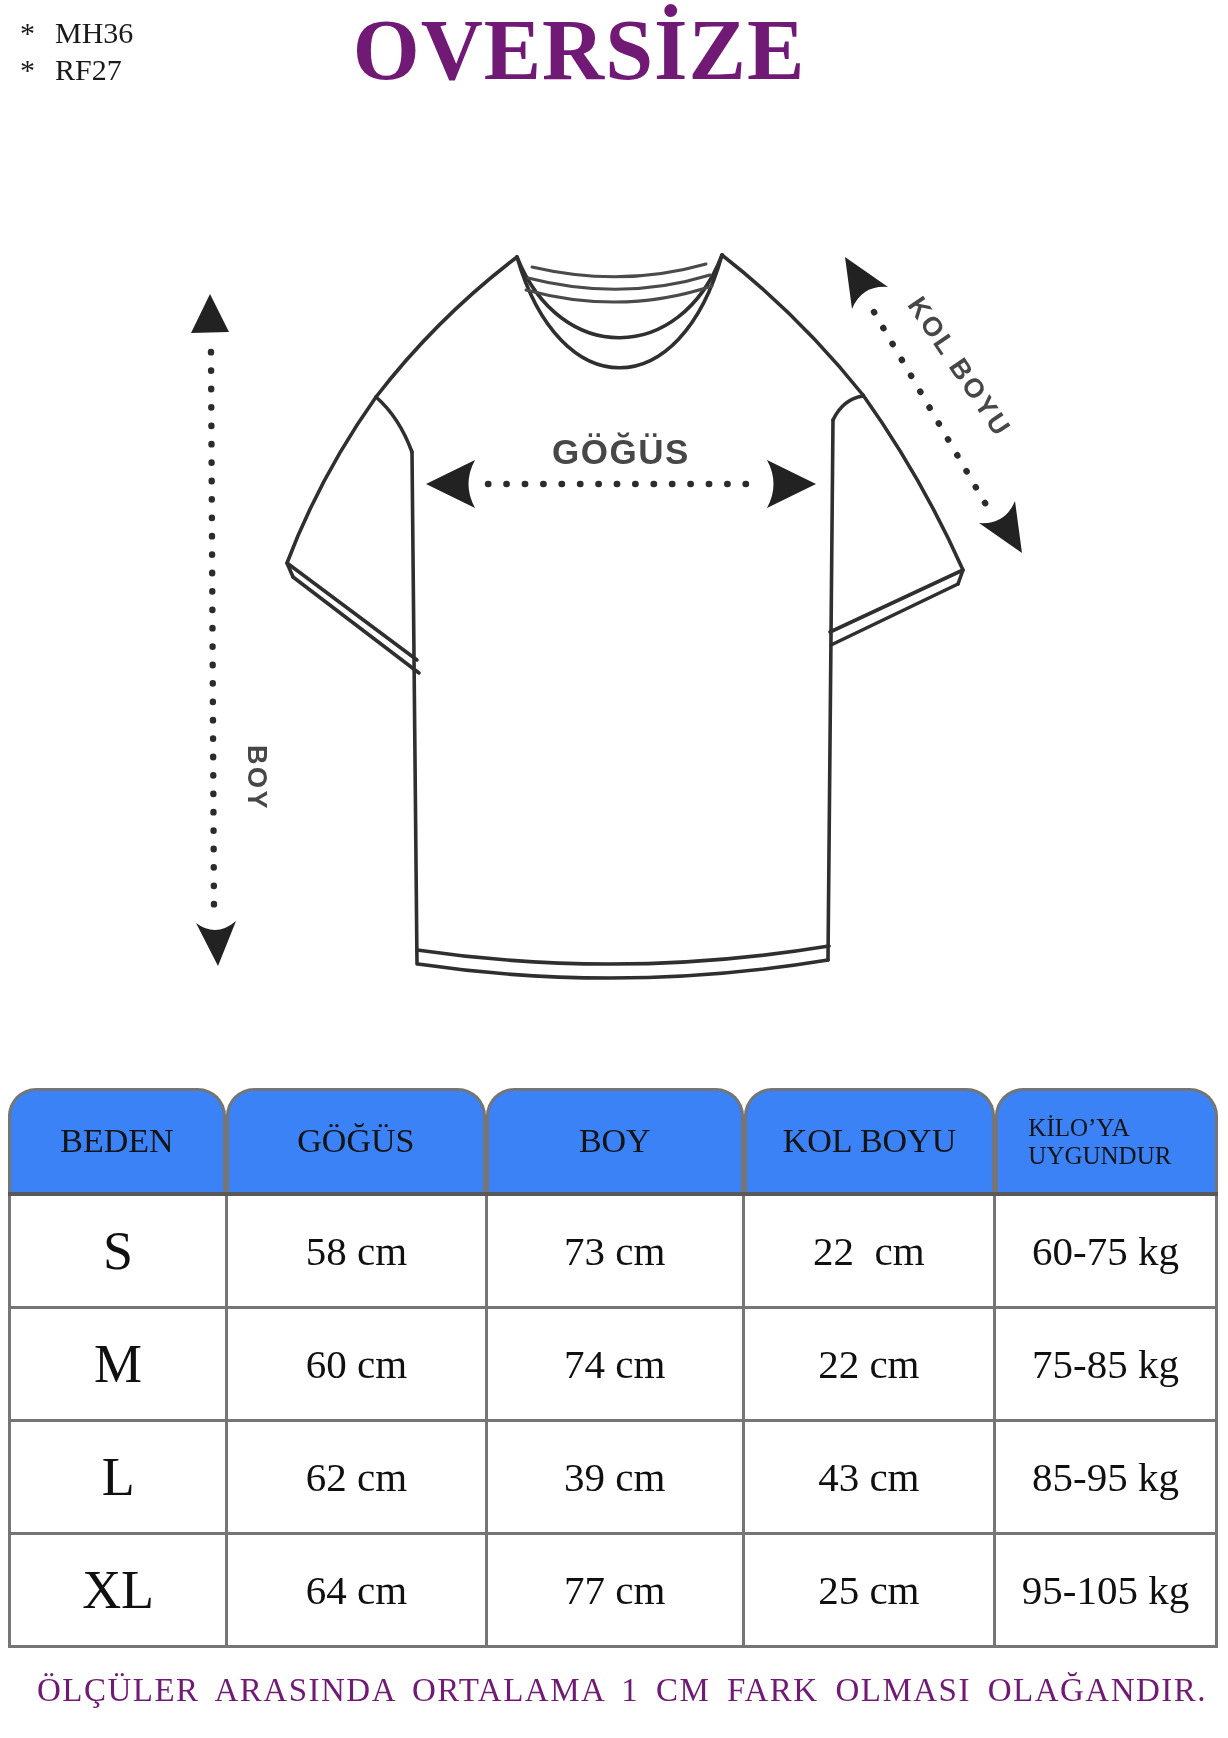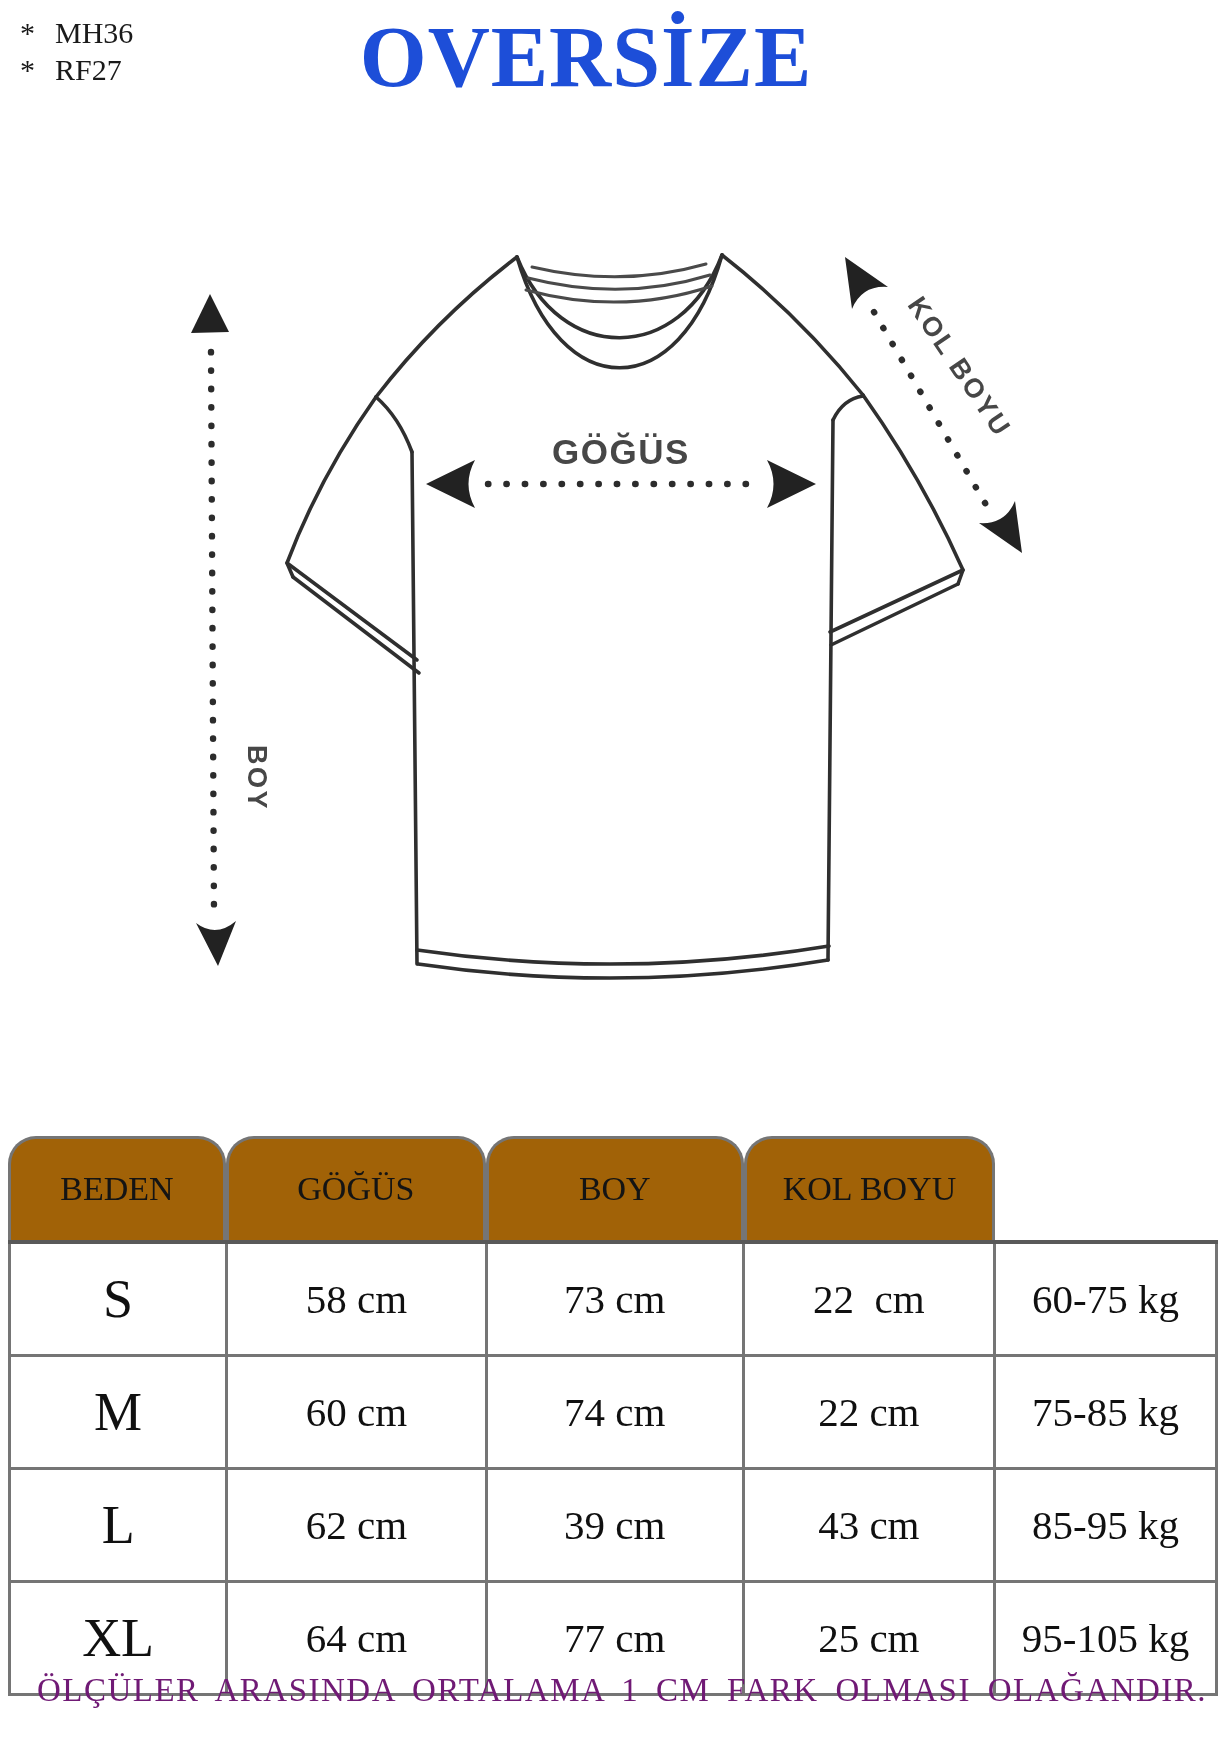--- a/index.html
+++ b/index.html
@@ -8,34 +8,34 @@
     background:#ffffff;overflow:hidden;
     font-family:"Liberation Serif", serif;color:#111;
   }
   
   .codes{position:absolute;left:20px;top:14px;font-size:30px;color:#1a1a1a;}
   .code-line{display:flex;align-items:baseline;gap:20px;line-height:37px;}
   .code-line .star{font-size:30px;}
   
   .title{
     position:absolute;left:575px;top:0;transform:translateX(-50%);
-    margin:11px;font-size:86px;font-weight:600;letter-spacing:1px;
-    font-family:"Liberation Serif", serif;color:#1d4ed8;white-space:nowrap;line-height:1.08;
+    margin:4px;font-size:86px;font-weight:600;letter-spacing:1px;
+    font-family:"Liberation Serif", serif;color:#701a75;white-space:nowrap;line-height:1.08;
   }
   
   .diagram{position:absolute;left:0;top:95px;width:1228px;height:920px;}
   .diagram .lbl{font-family:"Liberation Sans", sans-serif;font-weight:bold;fill:#474747;}
   
   .table-wrap{position:absolute;left:8px;top:1088px;width:1210px;}
   .tabs-row{display:flex;width:100%;}
   .tab{
     box-sizing:border-box;height:104px;
     border:3px solid #757575;border-bottom:none;border-radius:28px 28px 0 0;
     display:flex;align-items:center;justify-content:center;text-align:left;
-    font-size:34px;color:#141414;background:#a16207;line-height:1.12;margin-top:48px;
+    font-size:34px;color:#141414;background:#3b82f6;line-height:1.12;
   }
   .tab.small{font-size:25px;padding:0 30px;}
   .tab:nth-child(1){width:18.0%;}
   .tab:nth-child(2){width:21.5%;}
   .tab:nth-child(3){width:21.3%;}
   .tab:nth-child(4){width:20.8%;}
   .tab:nth-child(5){width:18.4%;}
   table.sizes{
     width:100%;border-collapse:collapse;table-layout:fixed;
     font-family:"Liberation Serif", serif;
@@ -124,20 +124,21 @@
     </g>
     <text class="lbl" x="952" y="372" font-size="27" letter-spacing="2.5" text-anchor="middle" transform="rotate(56 952 372)">KOL BOYU</text>
   </svg>
 
   <div class="table-wrap">
     <div class="tabs-row">
       <div class="tab">BEDEN</div>
       <div class="tab">GÖĞÜS</div>
       <div class="tab">BOY</div>
       <div class="tab">KOL BOYU</div>
+      <div class="tab small">KİLO’YA UYGUNDUR</div>
     </div>
     <table class="sizes">
       <colgroup>
         <col style="width:18.0%">
           <col style="width:21.5%">
           <col style="width:21.3%">
         <col style="width:20.8%">
           <col style="width:18.4%">
       </colgroup>
       <tbody>

